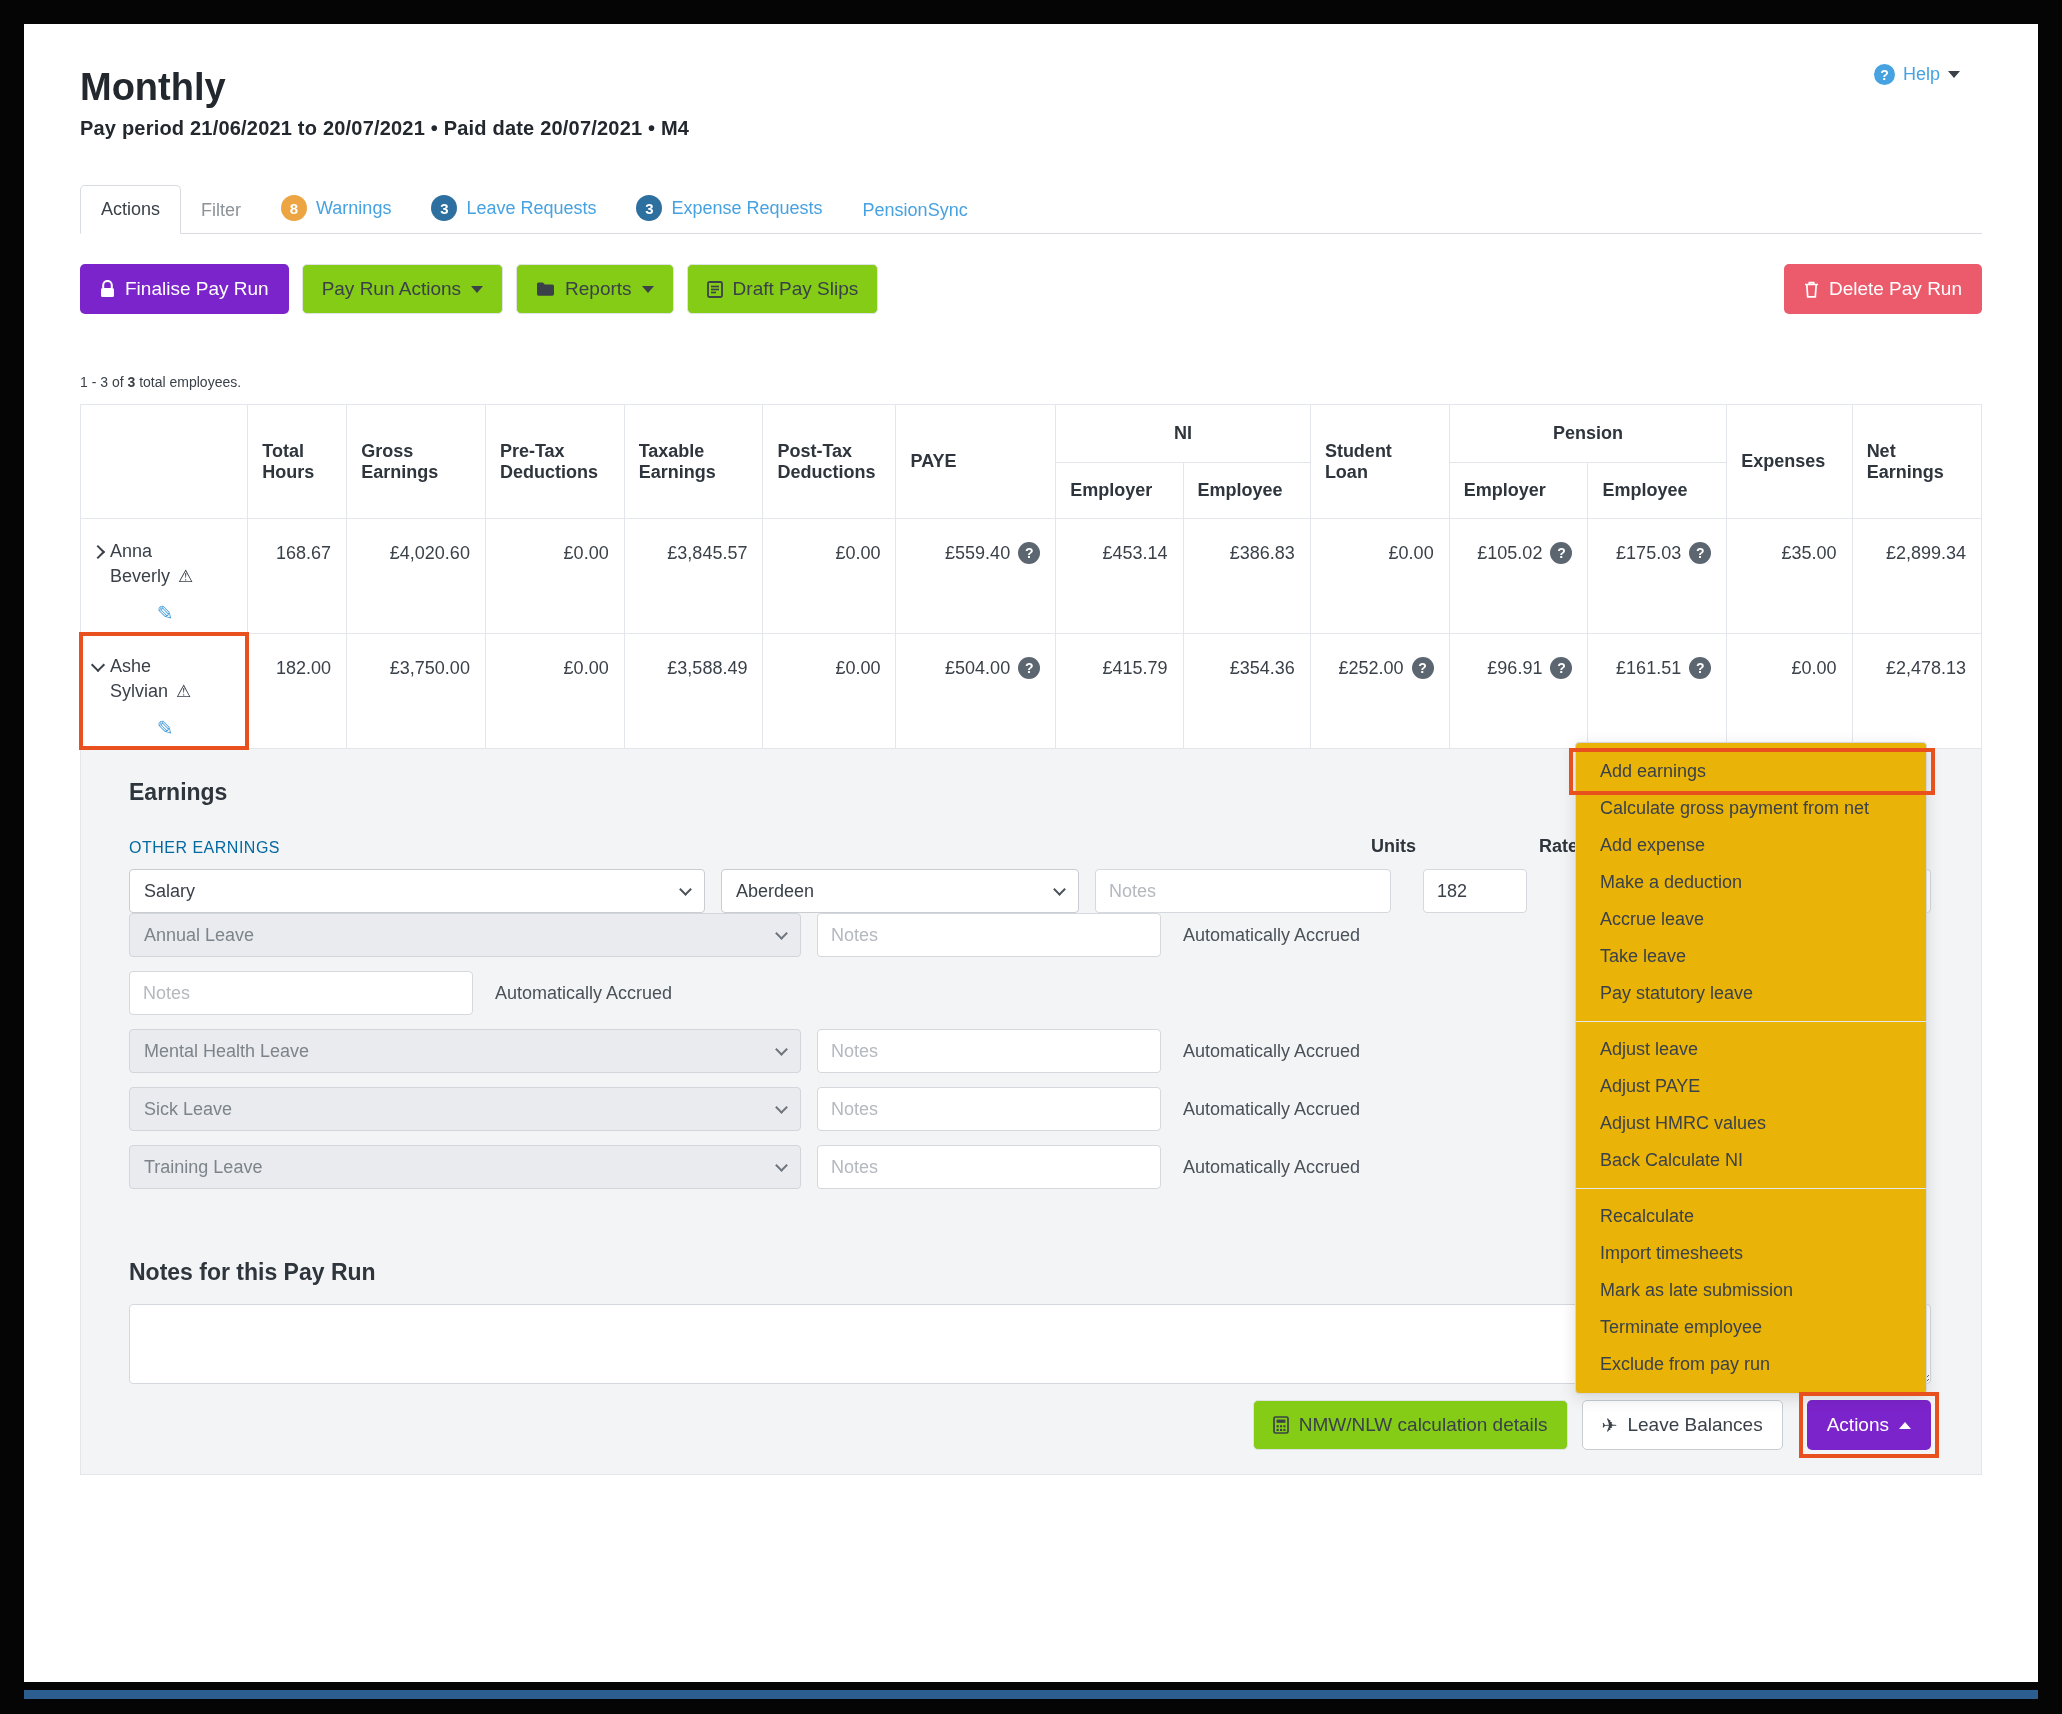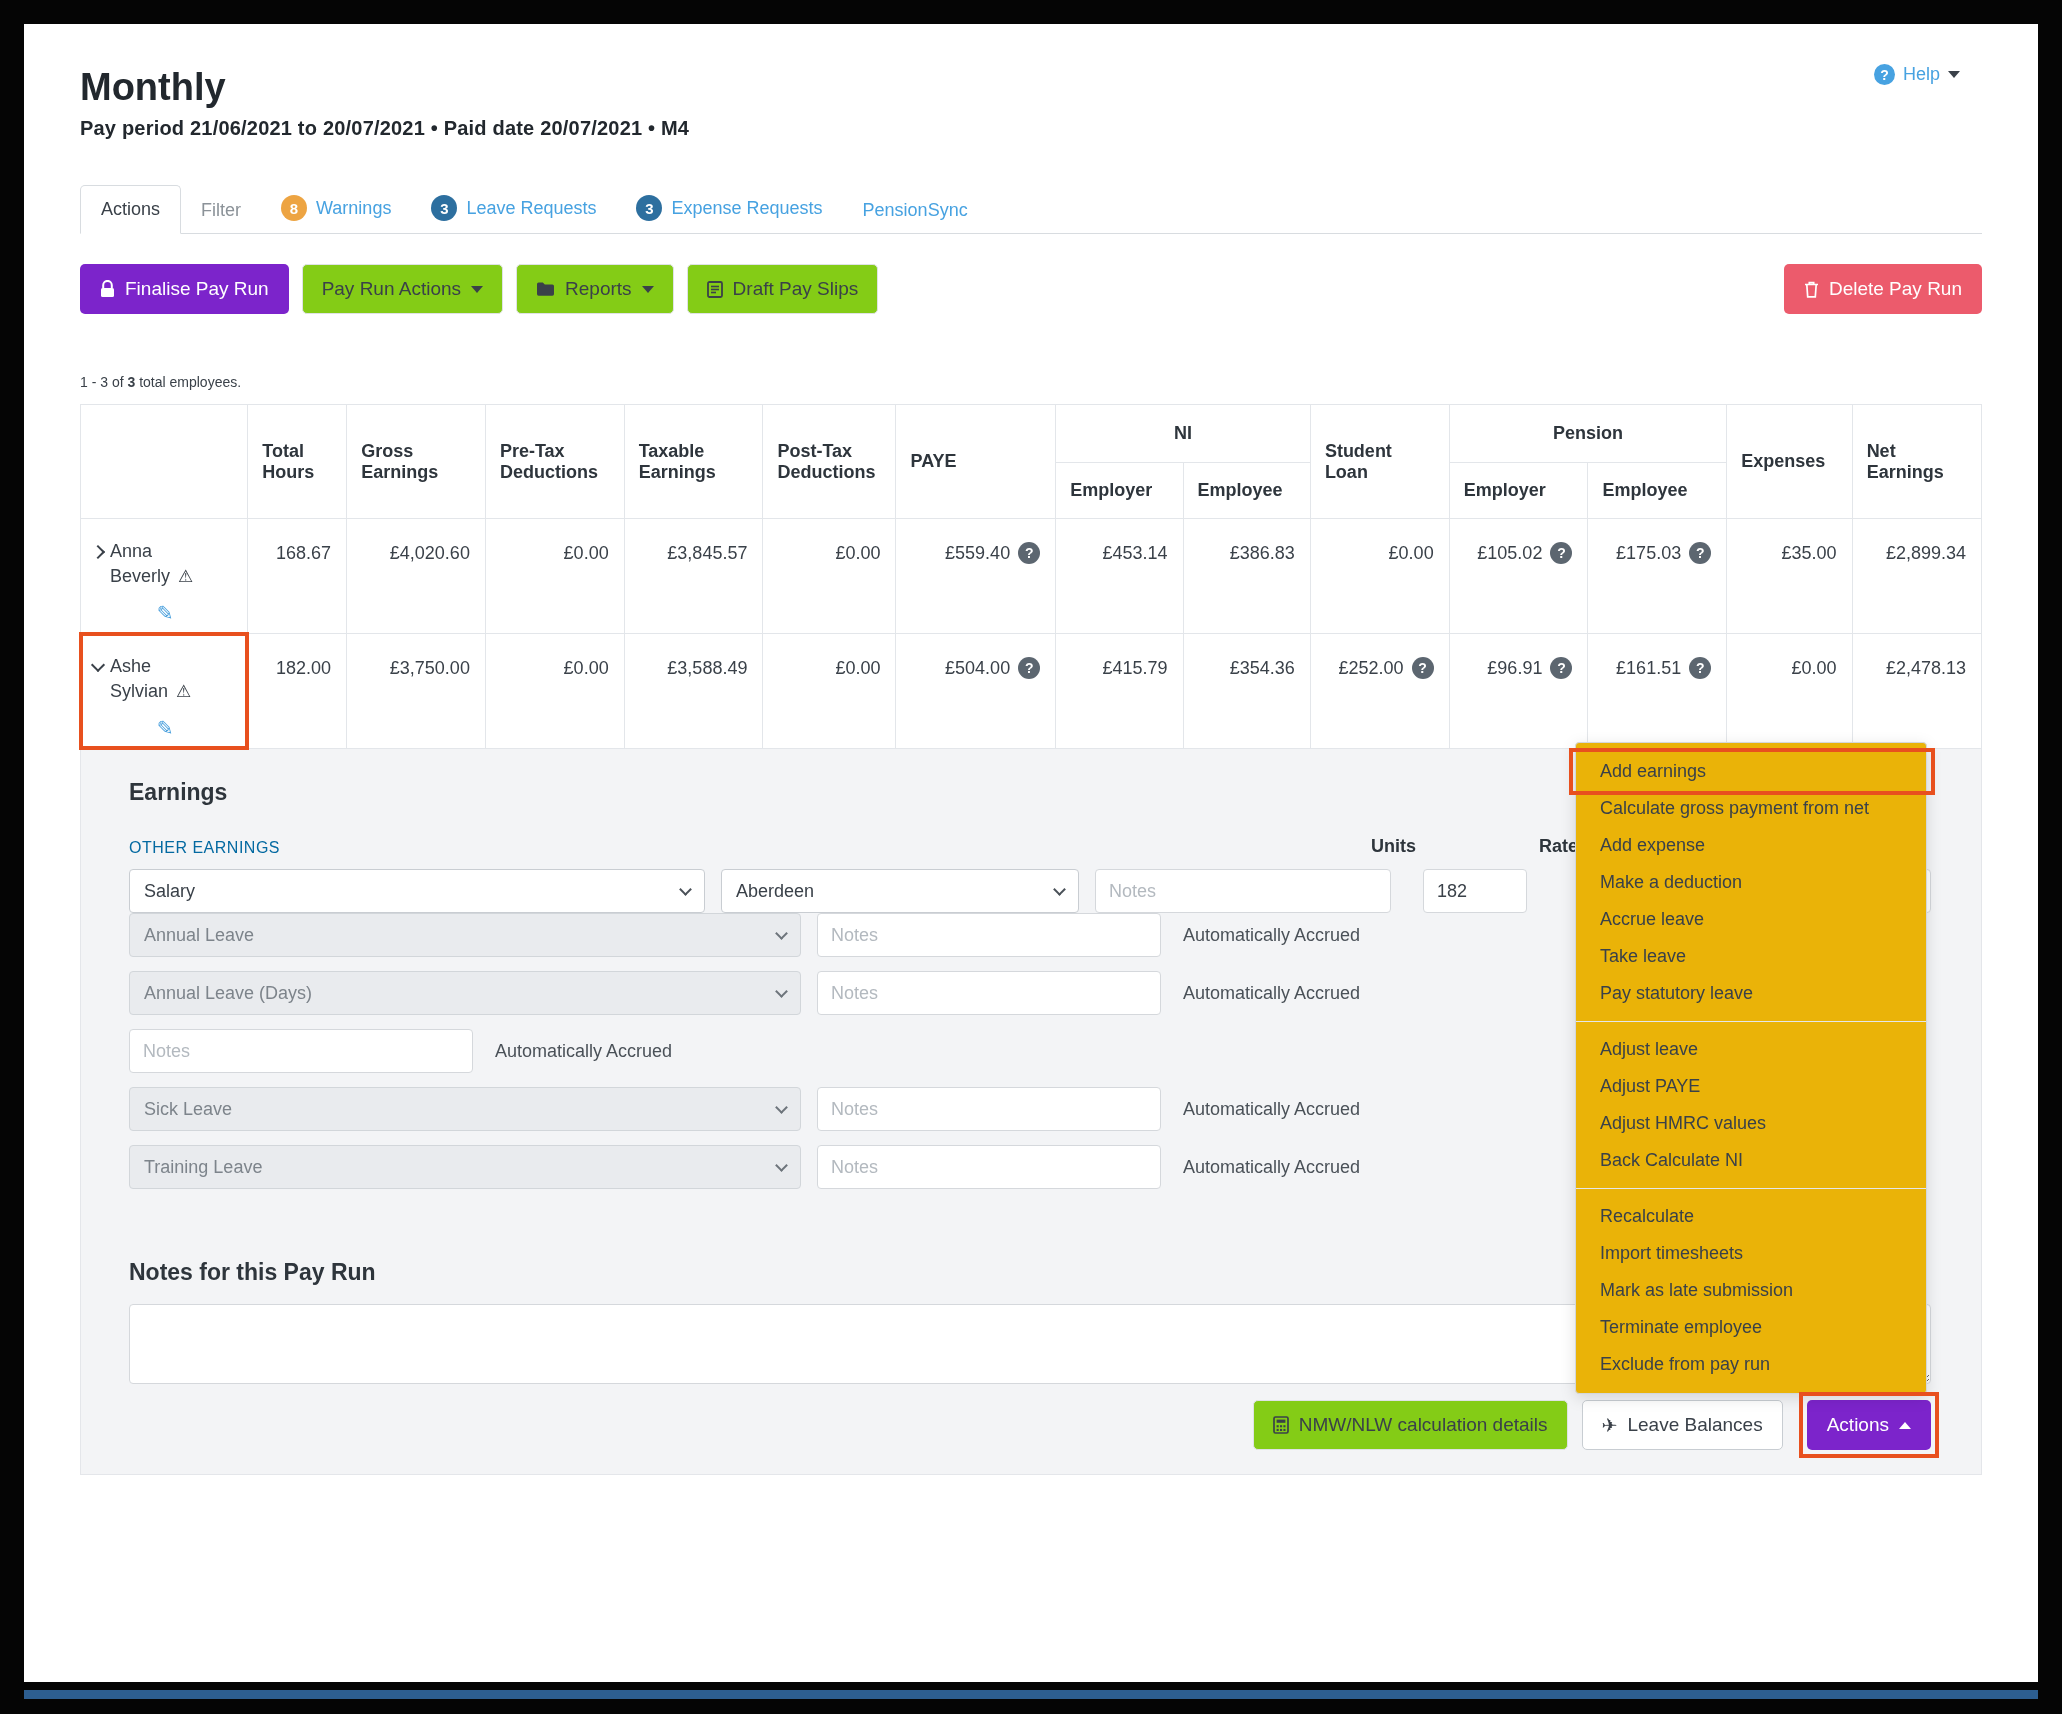--- a/index.html
+++ b/index.html
@@ -294,28 +294,28 @@
 
     <div class="leave-row">
       <div class="select sel-leave">
         <span>Annual Leave</span>
         <span class="sel-caret"></span>
       </div>
       <input class="inp inp-lnotes" placeholder="Notes" style="">
       <div class="acc">Automatically Accrued</div>
     </div>
     <div class="leave-row">
+      <input class="inp inp-lnotes" placeholder="Notes" style="">
+      <div class="acc">Automatically Accrued</div>
+    </div>
+    <div class="leave-row">
       <div class="select sel-leave">
-        <span>Annual Leave (Days)</span>
-        <span class="sel-caret"></span>
-      </div>
-      <input class="inp inp-lnotes" placeholder="Notes" style="">
-      <div class="acc">Automatically Accrued</div>
-    </div>
-    <div class="leave-row">
+        <span>Mental Health Leave</span>
+        <span class="sel-caret"></span>
+      </div>
       <input class="inp inp-lnotes" placeholder="Notes" style="">
       <div class="acc">Automatically Accrued</div>
     </div>
     <div class="leave-row">
       <div class="select sel-leave">
         <span>Sick Leave</span>
         <span class="sel-caret"></span>
       </div>
       <input class="inp inp-lnotes" placeholder="Notes" style="">
       <div class="acc">Automatically Accrued</div>

